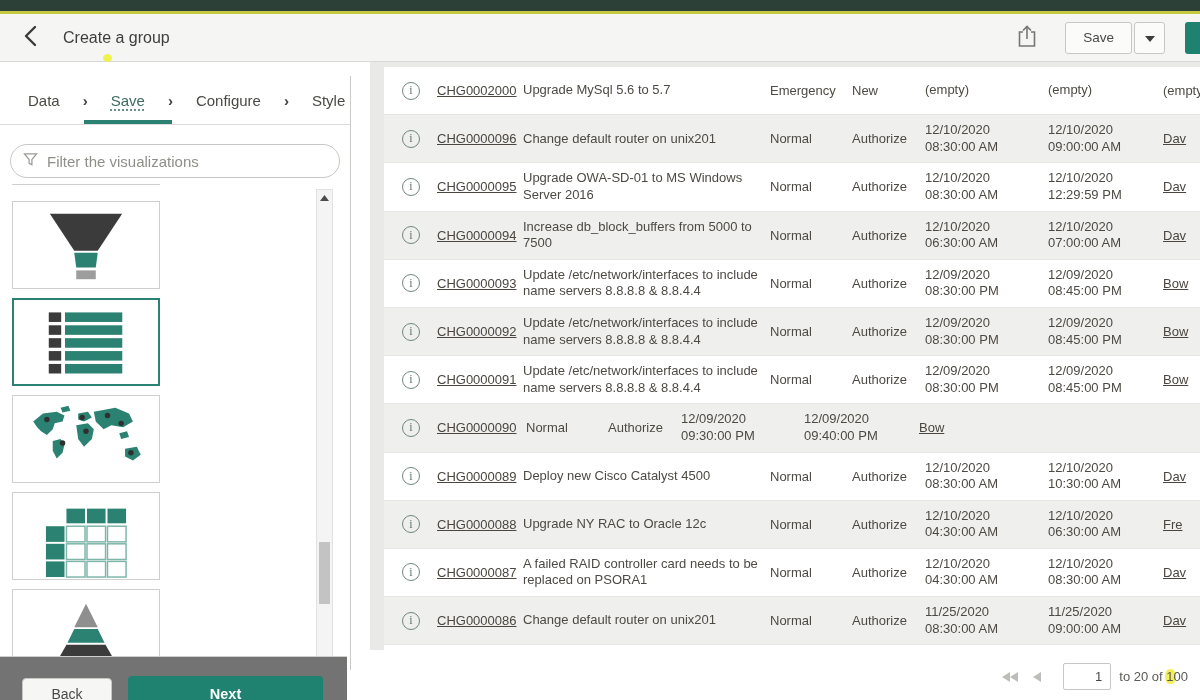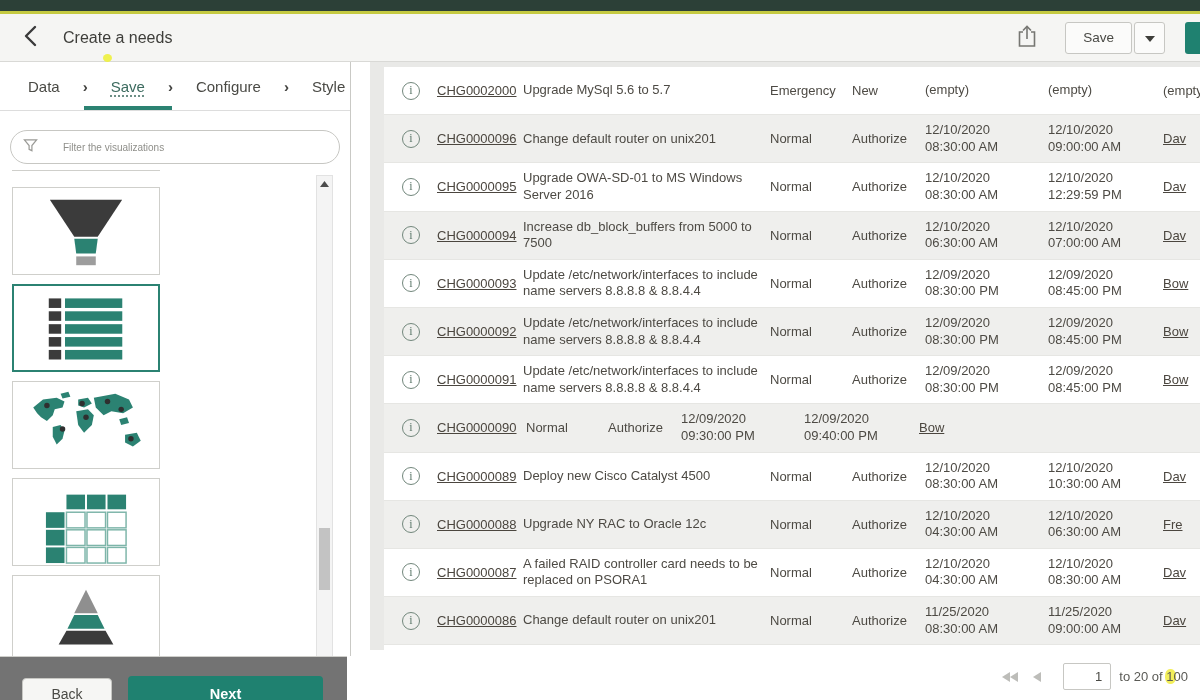--- a/index.html
+++ b/index.html
@@ -19,33 +19,33 @@
   .btn-save{height:32px;padding:4px 17px;background:#fbfbfa;border:1px solid #c7c7c3;
     border-radius:3px;font-size:13.5px;color:#4a4a45;font-family:inherit;cursor:pointer}
   .btn-caret{height:32px;width:31px;margin-left:2px;background:#fbfbfa;border:1px solid #c7c7c3;
     border-radius:3px;cursor:pointer;display:inline-flex;align-items:center;justify-content:center}
   .btn-teal-sliver{width:15px;height:32px;margin-left:20px;background:#1f8170;border:none;
     border-radius:3px 0 0 3px;cursor:pointer}
   .cursor-dot{position:absolute;left:103px;top:54px;width:9px;height:8px;background:#eef046;
     border-radius:50%;opacity:.95;z-index:6}
 
   
-  .left-panel{position:absolute;left:0;top:62px;width:351px;height:594px;background:#fff;
+  .left-panel{position:absolute;left:0;top:76px;width:351px;height:594px;background:#fff;
     border-right:1px solid #c9c9c5;overflow:hidden}
   .crumbs{height:49px;border-bottom:1px solid #ddd;display:flex;align-items:center;
     padding-left:28px;gap:23px;font-size:15px;color:#4a4a45}
   .crumb{position:relative;cursor:pointer;background:none;border:none;font:inherit;color:inherit}
   .crumb.active{color:#3c6b5f;text-decoration:underline dotted;text-underline-offset:4px}
   .crumb.active::after{content:"";position:absolute;left:50%;transform:translateX(-50%);
     top:calc(100% + 11px);width:88px;height:4px;background:#2b8272}
   .crumb-sep{color:#434340;font-weight:bold;font-size:15px}
   .filter-box{margin:19px 10px 0 10px;height:34px;border:1px solid #c7c7c3;border-radius:17px;
     display:flex;align-items:center;padding:0 12px;background:#fff}
-  .filter-box input{border:none;outline:none;flex:1;font-size:10px;color:#555;
-    background:transparent;margin-left:25px;font-family:inherit}
+  .filter-box input{border:none;outline:none;flex:1;font-size:15px;color:#555;
+    background:transparent;margin-left:9px;font-family:inherit}
   .filter-box input::placeholder{color:#8f8f8a}
   .scroll-sliver{margin:6px 0 0 12px;width:148px;border-top:1px solid #cfcfcb}
   .viz-list{margin:16px 0 0 12px}
   .viz-item{display:block;width:148px;height:88px;border:1px solid #cfcfcb;background:#fff;
     margin-bottom:9px;padding:0;cursor:pointer}
   .viz-item.selected{border:2px solid #2b8272}
   .viz-item svg{display:block;width:100%;height:100%}
   .panel-scrollbar{position:absolute;top:113px;right:17px;width:17px;height:535px;
     background:#f4f4f4;border:1px solid #e2e2e2}
   .sb-arrow{position:absolute;left:0;width:100%;display:flex;justify-content:center;cursor:pointer}
@@ -101,21 +101,21 @@
   <div class="topbar"></div>
 
   <div class="appheader">
     <button class="back-btn">
       <span>
         <svg width="13" height="22" viewBox="0 0 13 22">
             <polyline points="11,2 2,11 11,20" fill="none" stroke="#3a3a3a" stroke-width="2.4" stroke-linecap="round" stroke-linejoin="round"></polyline>
           </svg>
       </span>
     </button>
-    <span class="app-title">Create a needs</span>
+    <span class="app-title">Create a group</span>
     <div class="hdr-right">
       <button class="share-btn">
         <span>
           <svg width="20" height="24" viewBox="0 0 20 24" fill="none" stroke="#767672" stroke-width="1.6">
               <path d="M6,8 H2.5 V22 H17.5 V8 H14"></path>
               <line x1="10" y1="15" x2="10" y2="3"></line>
               <polyline points="6,6.5 10,2.5 14,6.5"></polyline>
             </svg>
         </span>
       </button>

